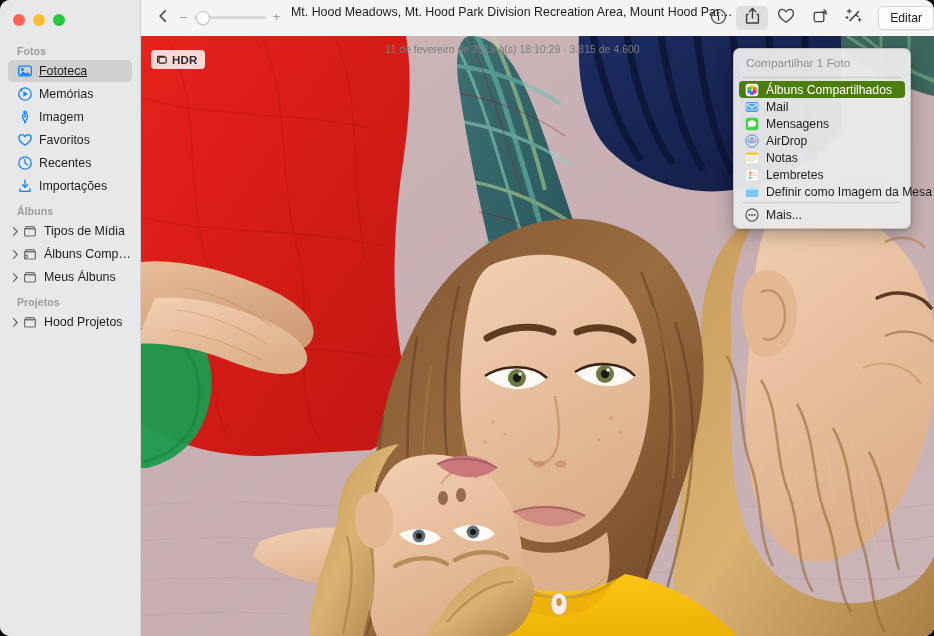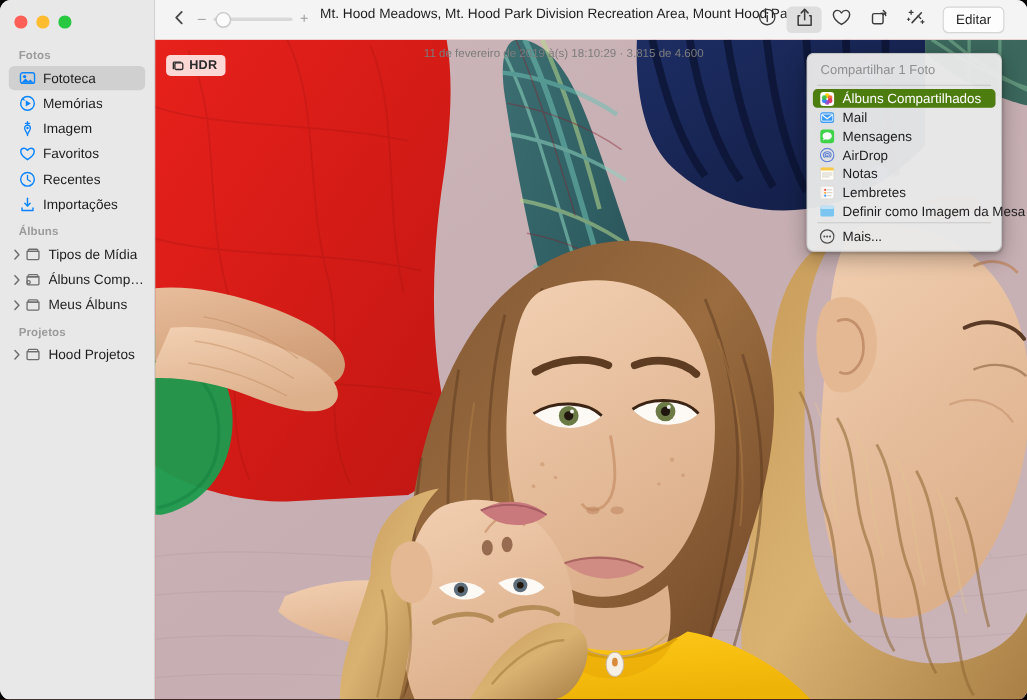--- a/index.html
+++ b/index.html
@@ -69,21 +69,21 @@
     display: flex;
     align-items: center;
     height: 22px;
     padding-left: 9px;
     border-radius: 5px;
     font-size: 12.4px;
     color: #1d1d1f;
     margin-bottom: 1px;
     cursor: default;
   }
-  .sb-item.selected { background: #d1d0d0; }
+  .sb-item.selected { background: #d1d0d0; text-decoration: underline; }
   .sb-ico {
     width: 16px; height: 16px;
     margin-right: 6px;
     flex: 0 0 16px;
     display: flex;
     align-items: center;
     justify-content: center;
   }
   .sb-ico svg { display: block; }
   .sb-label { white-space: nowrap; overflow: hidden; text-overflow: ellipsis; }
@@ -159,21 +159,21 @@
   .sub {
     font-size: 10.5px;
     color: #7c7c7c;
     line-height: 14px;
     white-space: nowrap;
     margin-top: 22px;
   }
 
   .tb-right {
     position: absolute;
-    right: 21px; top: 0;
+    right: 0; top: 0;
     height: 36px;
     display: flex;
     align-items: center;
     gap: 2px;
   }
   .tb-btn {
     width: 32px; height: 24px;
     display: flex;
     align-items: center;
     justify-content: center;
@@ -194,21 +194,21 @@
     border-radius: 5px;
     box-shadow: 0 0.5px 0.5px rgba(0,0,0,.07);
   }
 
   
   .photo {
     position: absolute;
     left: 141px; top: 36px;
     width: 793px; height: 600px;
     overflow: hidden;
-    background: #ef4444;
+    background: #f0abfc;
   }
   .photo svg { display: block; }
 
   .hdr {
     position: absolute;
     left: 10px; top: 14px;
     height: 19px;
     padding: 0 7px 0 5px;
     display: flex;
     align-items: center;

